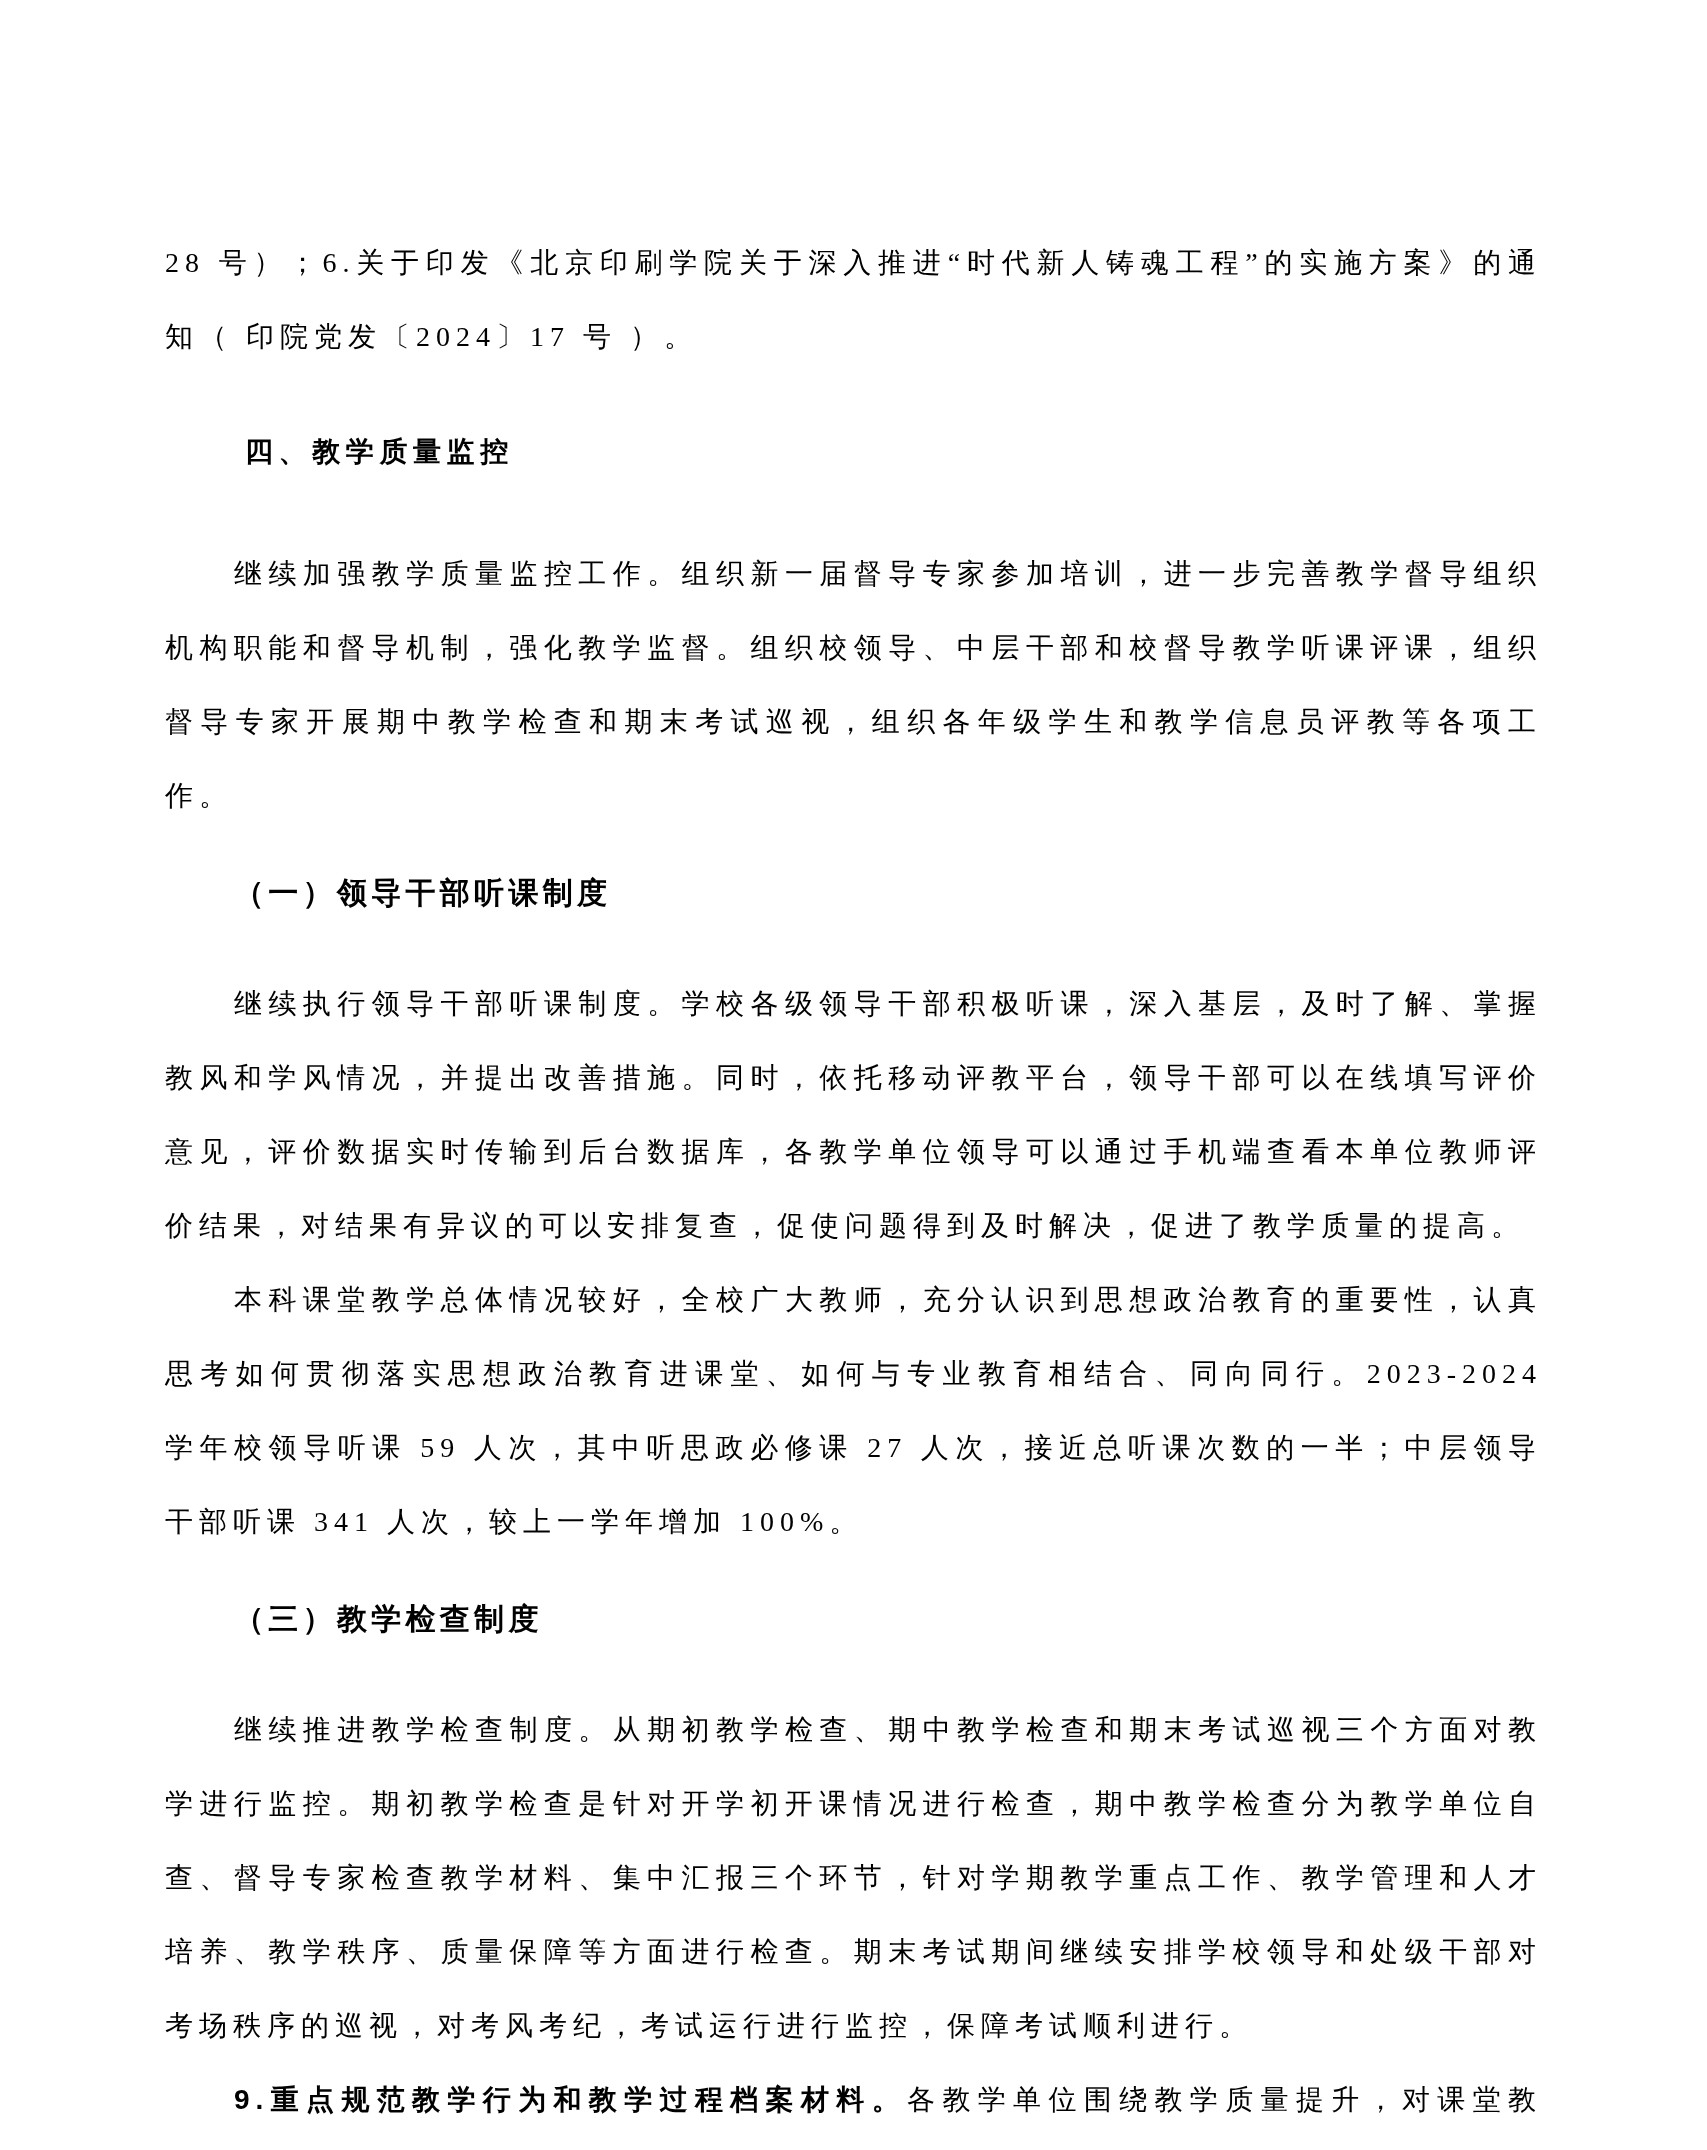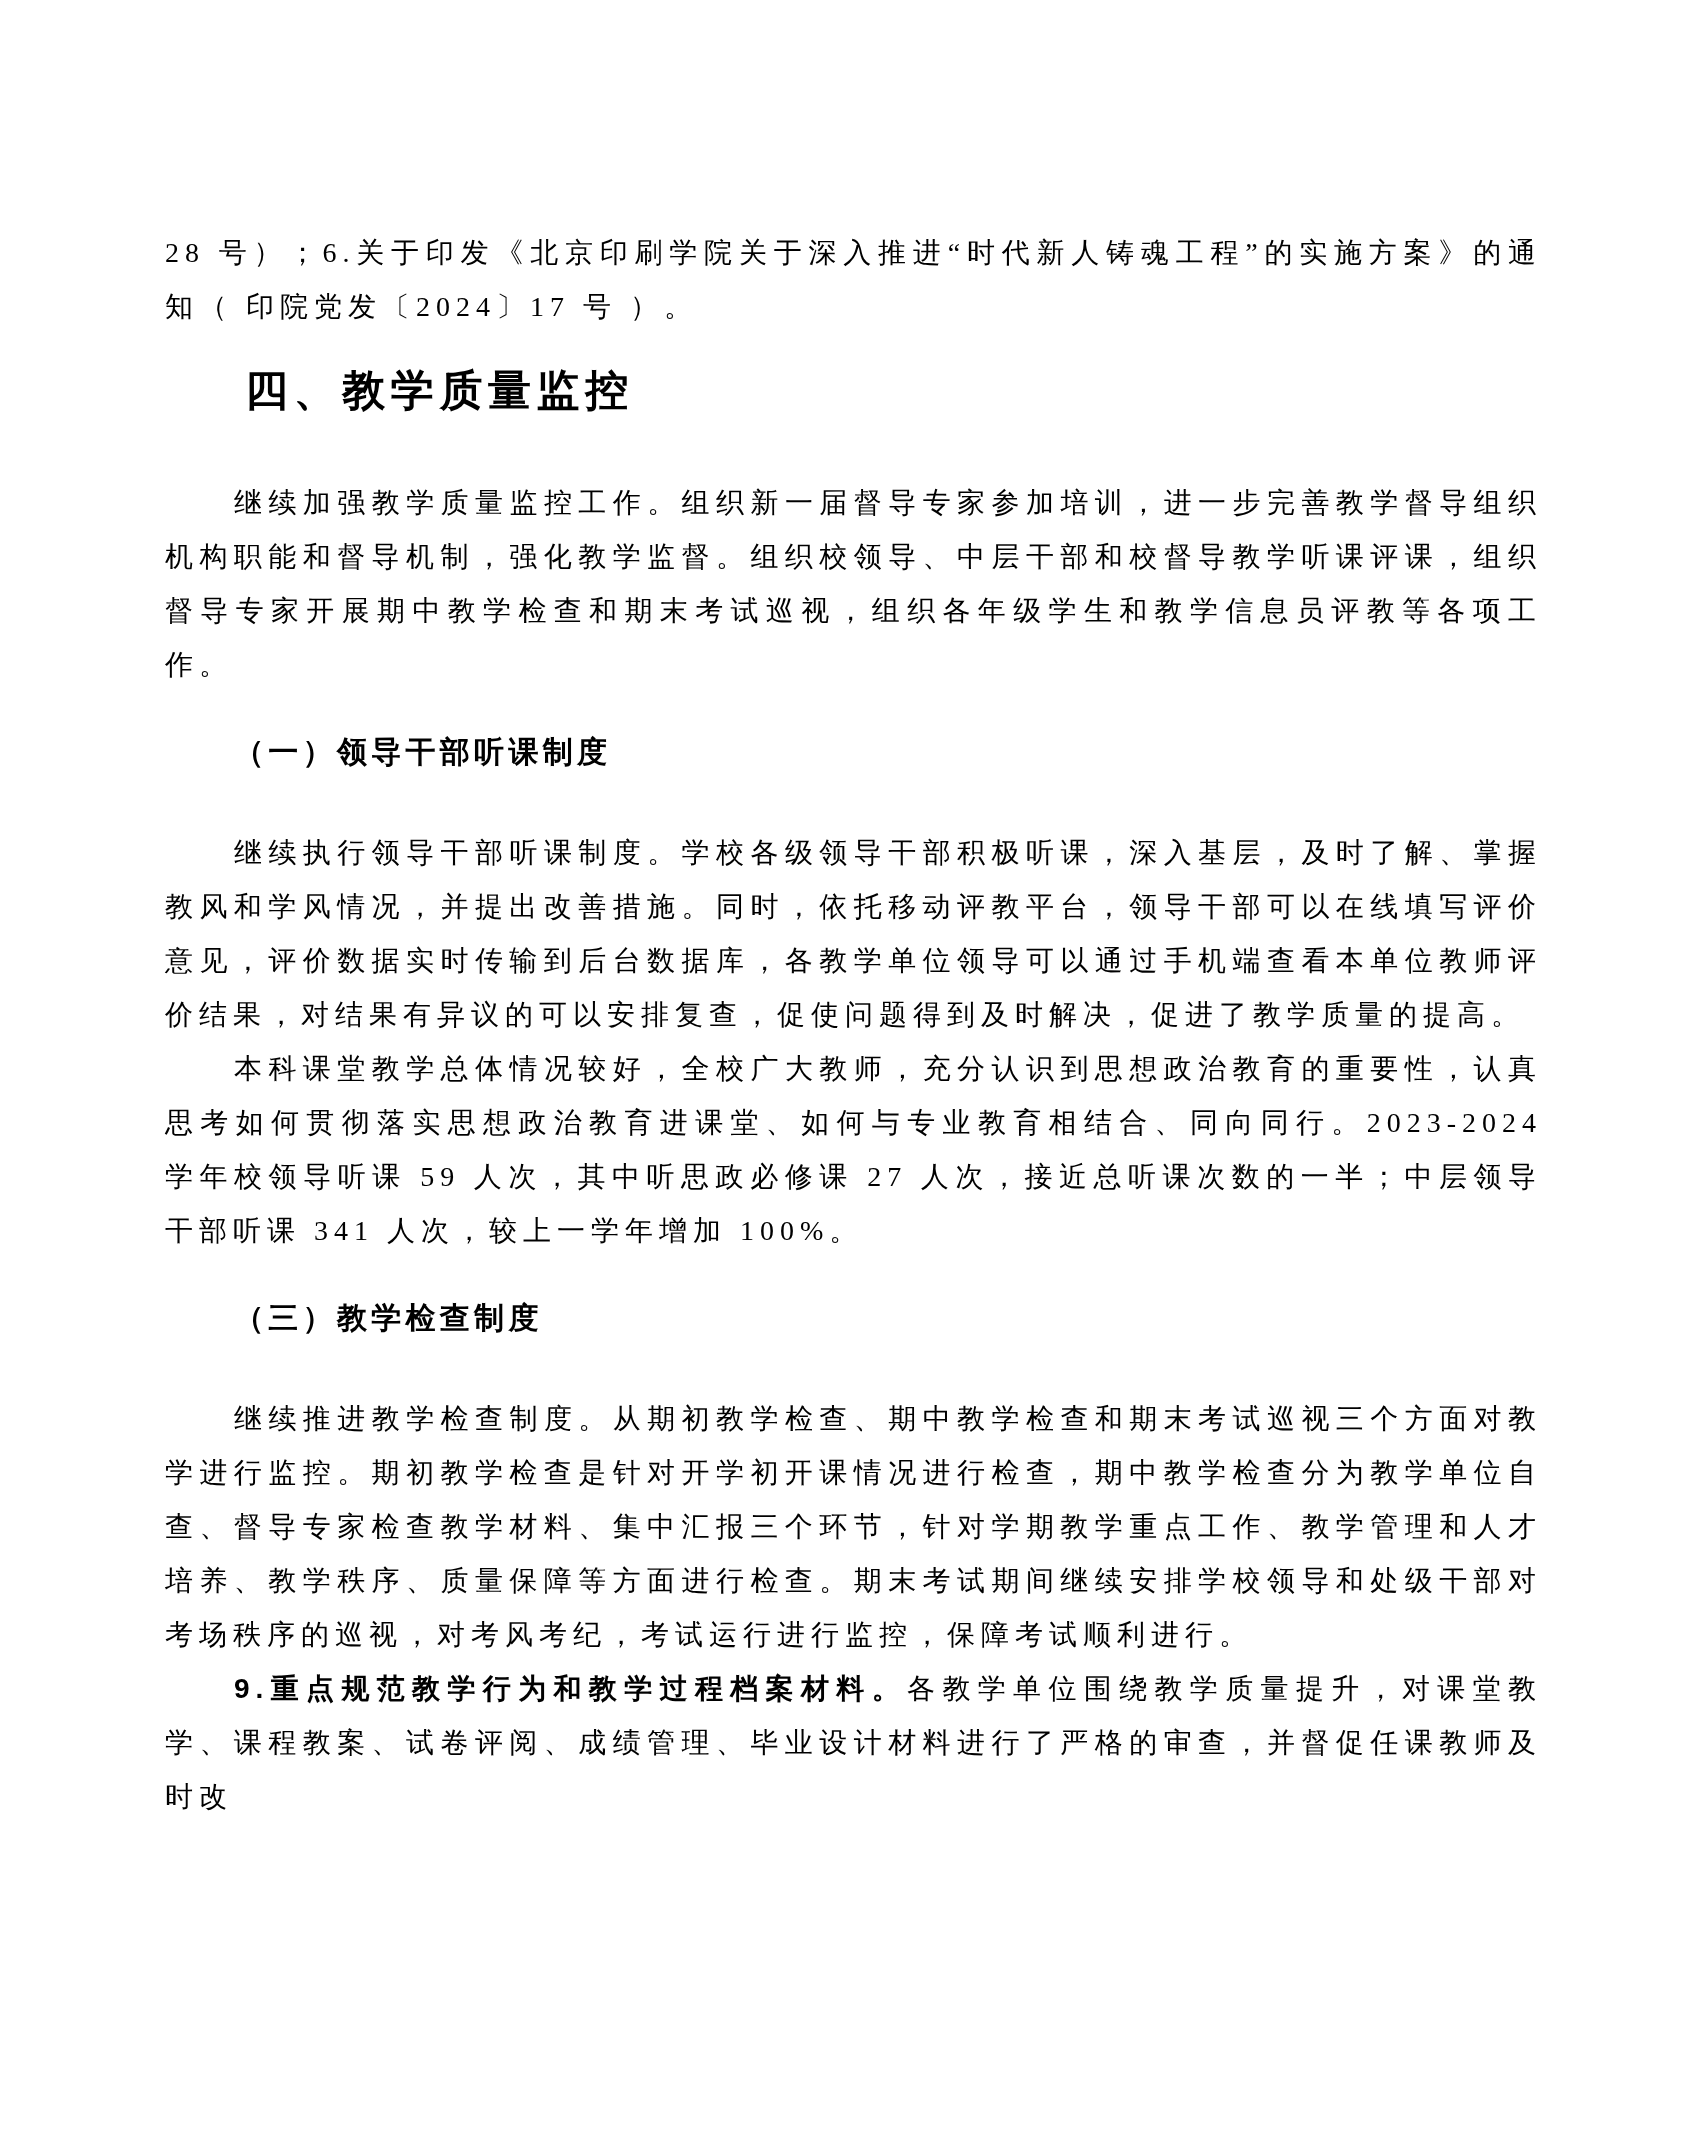--- a/index.html
+++ b/index.html
@@ -13,37 +13,37 @@
     height: 2414px;
     margin: 0 auto;
     background: #ffffff;
     color: #000000;
     box-sizing: border-box;
     padding: 226px 165px 0 165px;
     font-family: "Liberation Serif", "DejaVu Serif", serif;
   }
   .body-text {
     font-size: 28px;
-    line-height: 54px;
+    line-height: 74px;
     letter-spacing: 6px;
     text-align: justify;
     text-justify: inter-character;
     margin: 0;
   }
   .body-text.indent {
     text-indent: 69px;
   }
   .h2 {
     font-family: "Liberation Sans", "DejaVu Sans", sans-serif;
     font-weight: 700;
-    font-size: 43px;
+    font-size: 28px;
     line-height: 55px;
     letter-spacing: 5.6px;
     text-indent: 80px;
-    margin: 29px 0 58px 0;
+    margin: 50px 0 58px 0;
   }
   .h3 {
     font-family: "Liberation Sans", "DejaVu Sans", sans-serif;
     font-weight: 700;
     font-size: 30px;
     line-height: 55px;
     letter-spacing: 4.3px;
     text-indent: 69px;
     margin: 32px 0 47px 0;
   }

